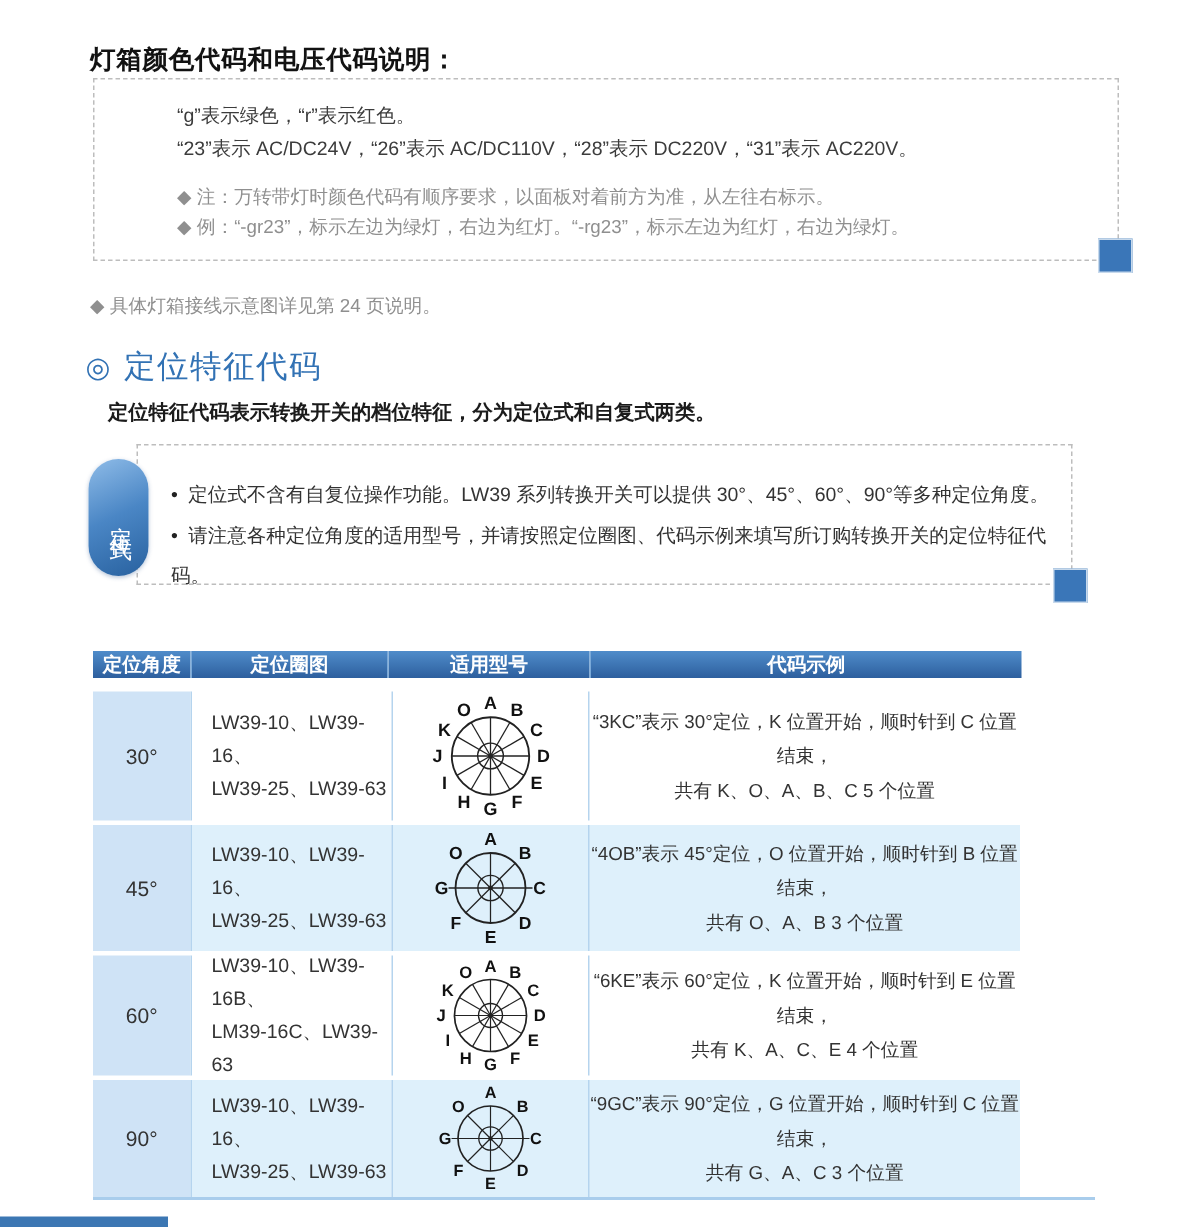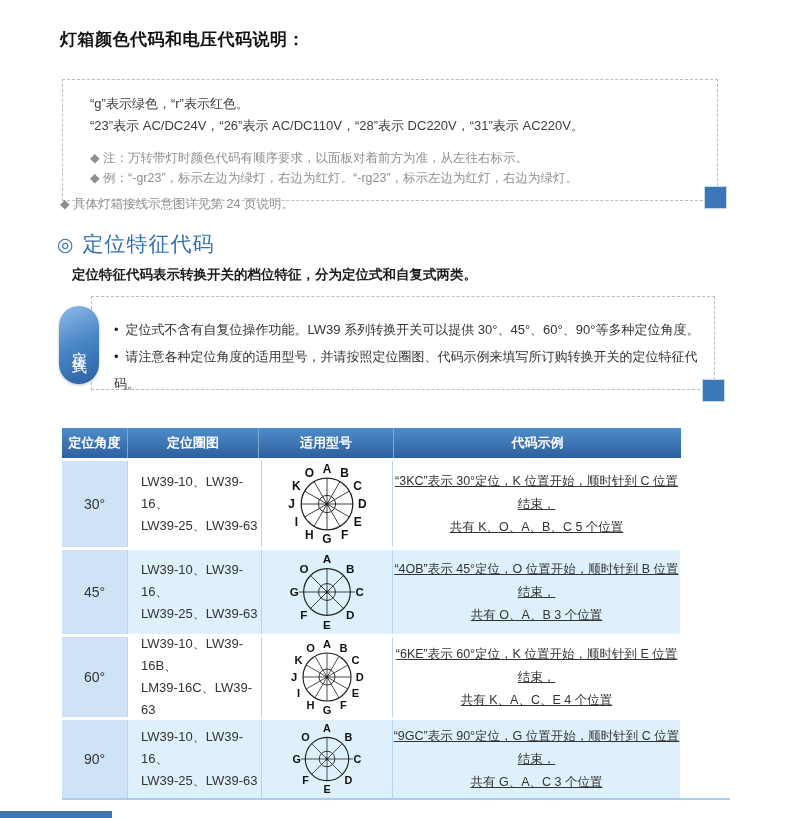--- a/index.html
+++ b/index.html
@@ -5,21 +5,21 @@
   html,body{margin:0;padding:0;}
   body{
     width:792px;height:818px;position:relative;background:#ffffff;
     font-family:"Liberation Sans","DejaVu Sans",sans-serif;
     overflow:hidden;color:#333;
   }
   .abs{position:absolute;}
   
   .page-title{left:60px;top:28px;font-size:17px;font-weight:bold;color:#121212;letter-spacing:.5px;}
   .dash-box{border:1px dashed #bdbdbd;background:#fff;}
-  .box1{left:62px;top:79px;width:654px;height:120px;}
+  .box1{left:62px;top:52px;width:654px;height:120px;padding-left:28px;}
   .box1-inner{padding:13px 10px 0 27px;}
   .b1-line{font-size:13px;color:#3c3c3c;line-height:22px;}
   .b1-notes{margin-top:11px;font-size:12.5px;color:#8f8f8f;line-height:20px;}
   .blue-square{position:absolute;width:21px;height:21px;background:#3a76b8;border:1px solid #c7d9ec;}
   .box1 .blue-square{right:-10px;bottom:-9px;}
   .footnote{left:60px;top:196px;font-size:12.5px;color:#8f8f8f;}
   
   .sec-title{left:57px;top:230px;color:#3272b4;font-size:21px;letter-spacing:1px;}
   .sec-title .ring{font-size:19px;margin-right:8px;}
   .sec-sub{left:72px;top:266px;font-size:13.5px;font-weight:bold;color:#1b1b1b;}
@@ -30,34 +30,34 @@
   .bullet-dot{display:inline-block;margin-right:7px;color:#222;}
   .pill{
     position:absolute;left:-33px;top:9px;width:40px;height:78px;border-radius:20px;
     background:linear-gradient(155deg,#8fbce8 0%,#4a86c5 48%,#28619f 100%);
     color:#fff;display:flex;align-items:center;justify-content:center;
     writing-mode:vertical-rl;font-size:15px;letter-spacing:4px;
     box-shadow:0 1px 3px rgba(40,80,140,.35);
   }
   
   .spec-table{left:62px;top:428px;width:668px;}
-  .thead{display:flex;height:30px;}
+  .thead{display:flex;height:30px;align-items:center;}
   .th{
     background:linear-gradient(#4f8cca,#2d5f9e);color:#fff;font-size:13px;font-weight:bold;
     display:flex;align-items:center;justify-content:center;
   }
   .th + .th{border-left:1px solid #7aa9d8;}
   .c0{width:65px;}.c1{width:134px;}.c2{width:130px;}.c3{width:287px;}
   .trow{display:flex;margin-top:3px;}
   .trow:first-of-type{margin-top:2px;}
   .cell{display:flex;align-items:center;justify-content:center;flex-direction:column;}
   .cell + .cell{border-left:1px solid #b5d4ee;}
   .angle-cell{background:#cfe3f6;font-size:14px;color:#333;}
   .models-cell{font-size:13px;color:#333;line-height:22px;align-items:flex-start;padding-left:13px;box-sizing:border-box;}
-  .example-cell{font-size:12.5px;color:#333;line-height:23px;text-align:center;text-decoration:underline;}
+  .example-cell{font-size:12.5px;color:#333;line-height:23px;text-align:center;}
   .row-white .models-cell,.row-white .diagram-cell,.row-white .example-cell{background:#ffffff;}
   .row-pale  .models-cell,.row-pale  .diagram-cell,.row-pale  .example-cell{background:#def0fb;}
   .h86{height:86px;}.h84{height:84px;}.h80{height:80px;}.h78{height:78px;}
   .table-bottom{border-bottom:2px solid #a9cdec;}
   
   .bottom-bar{left:0;top:811px;width:112px;height:7px;background:#3c77b3;}
 </style>
 </head>
 <body>
 

